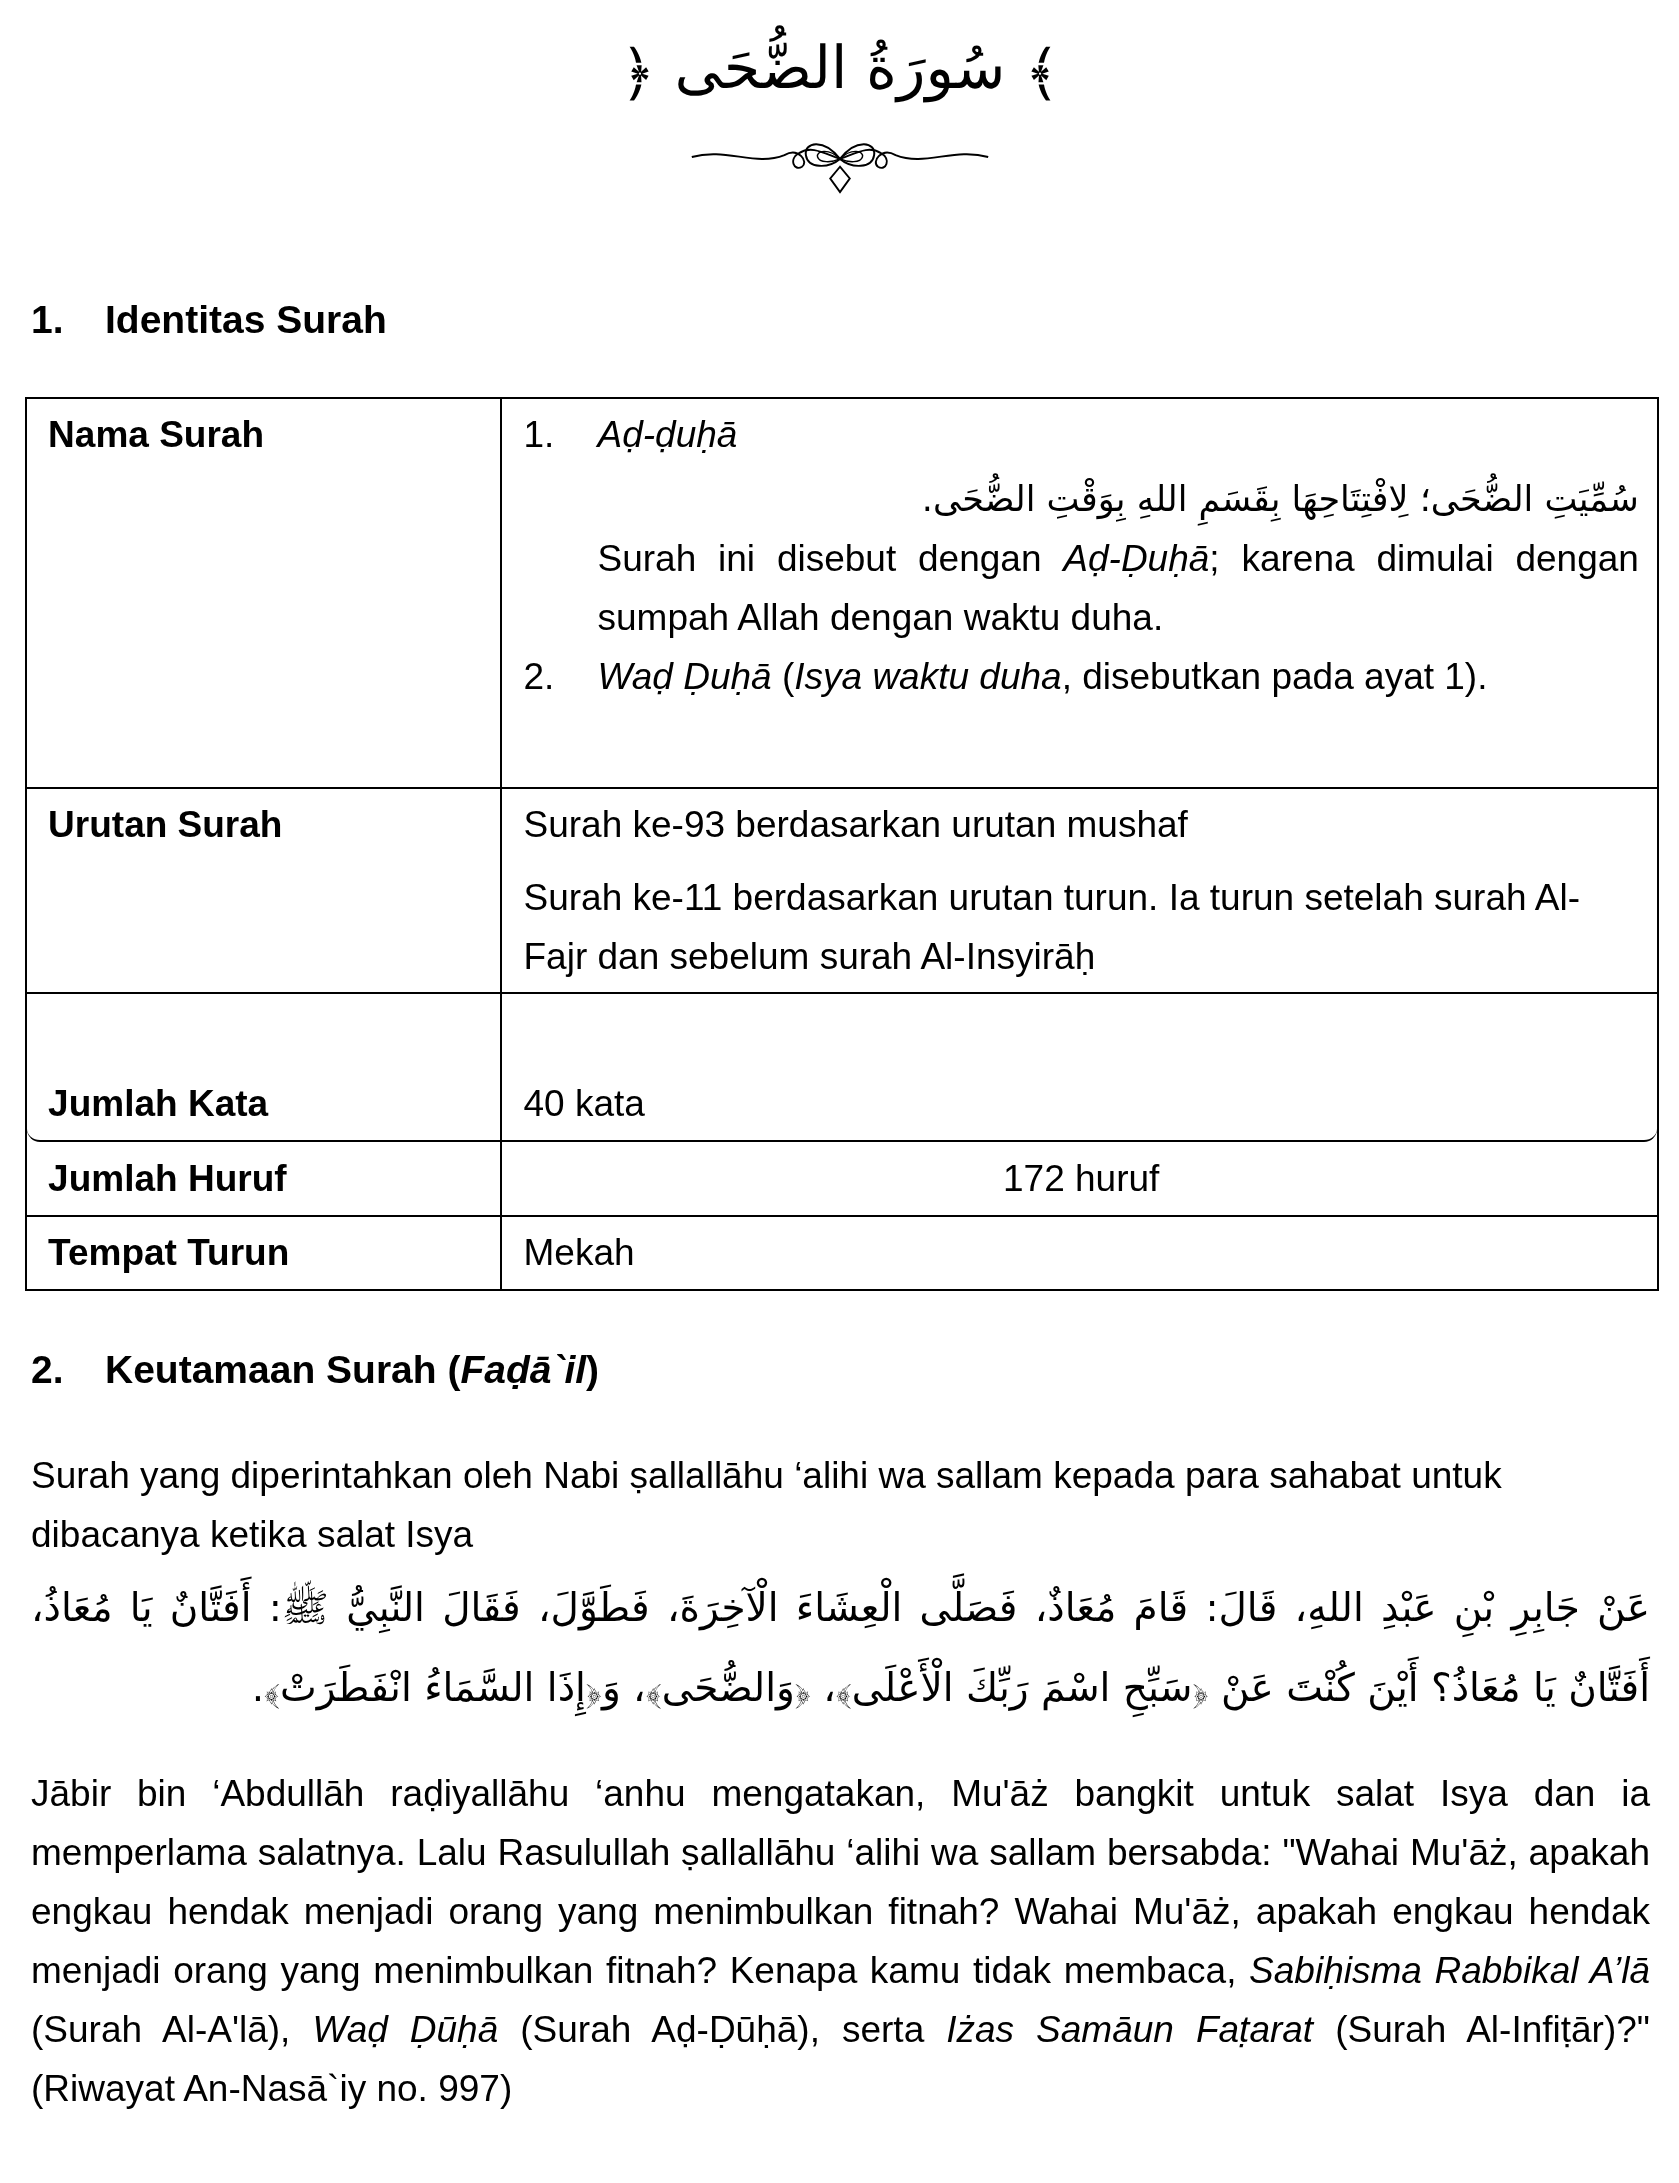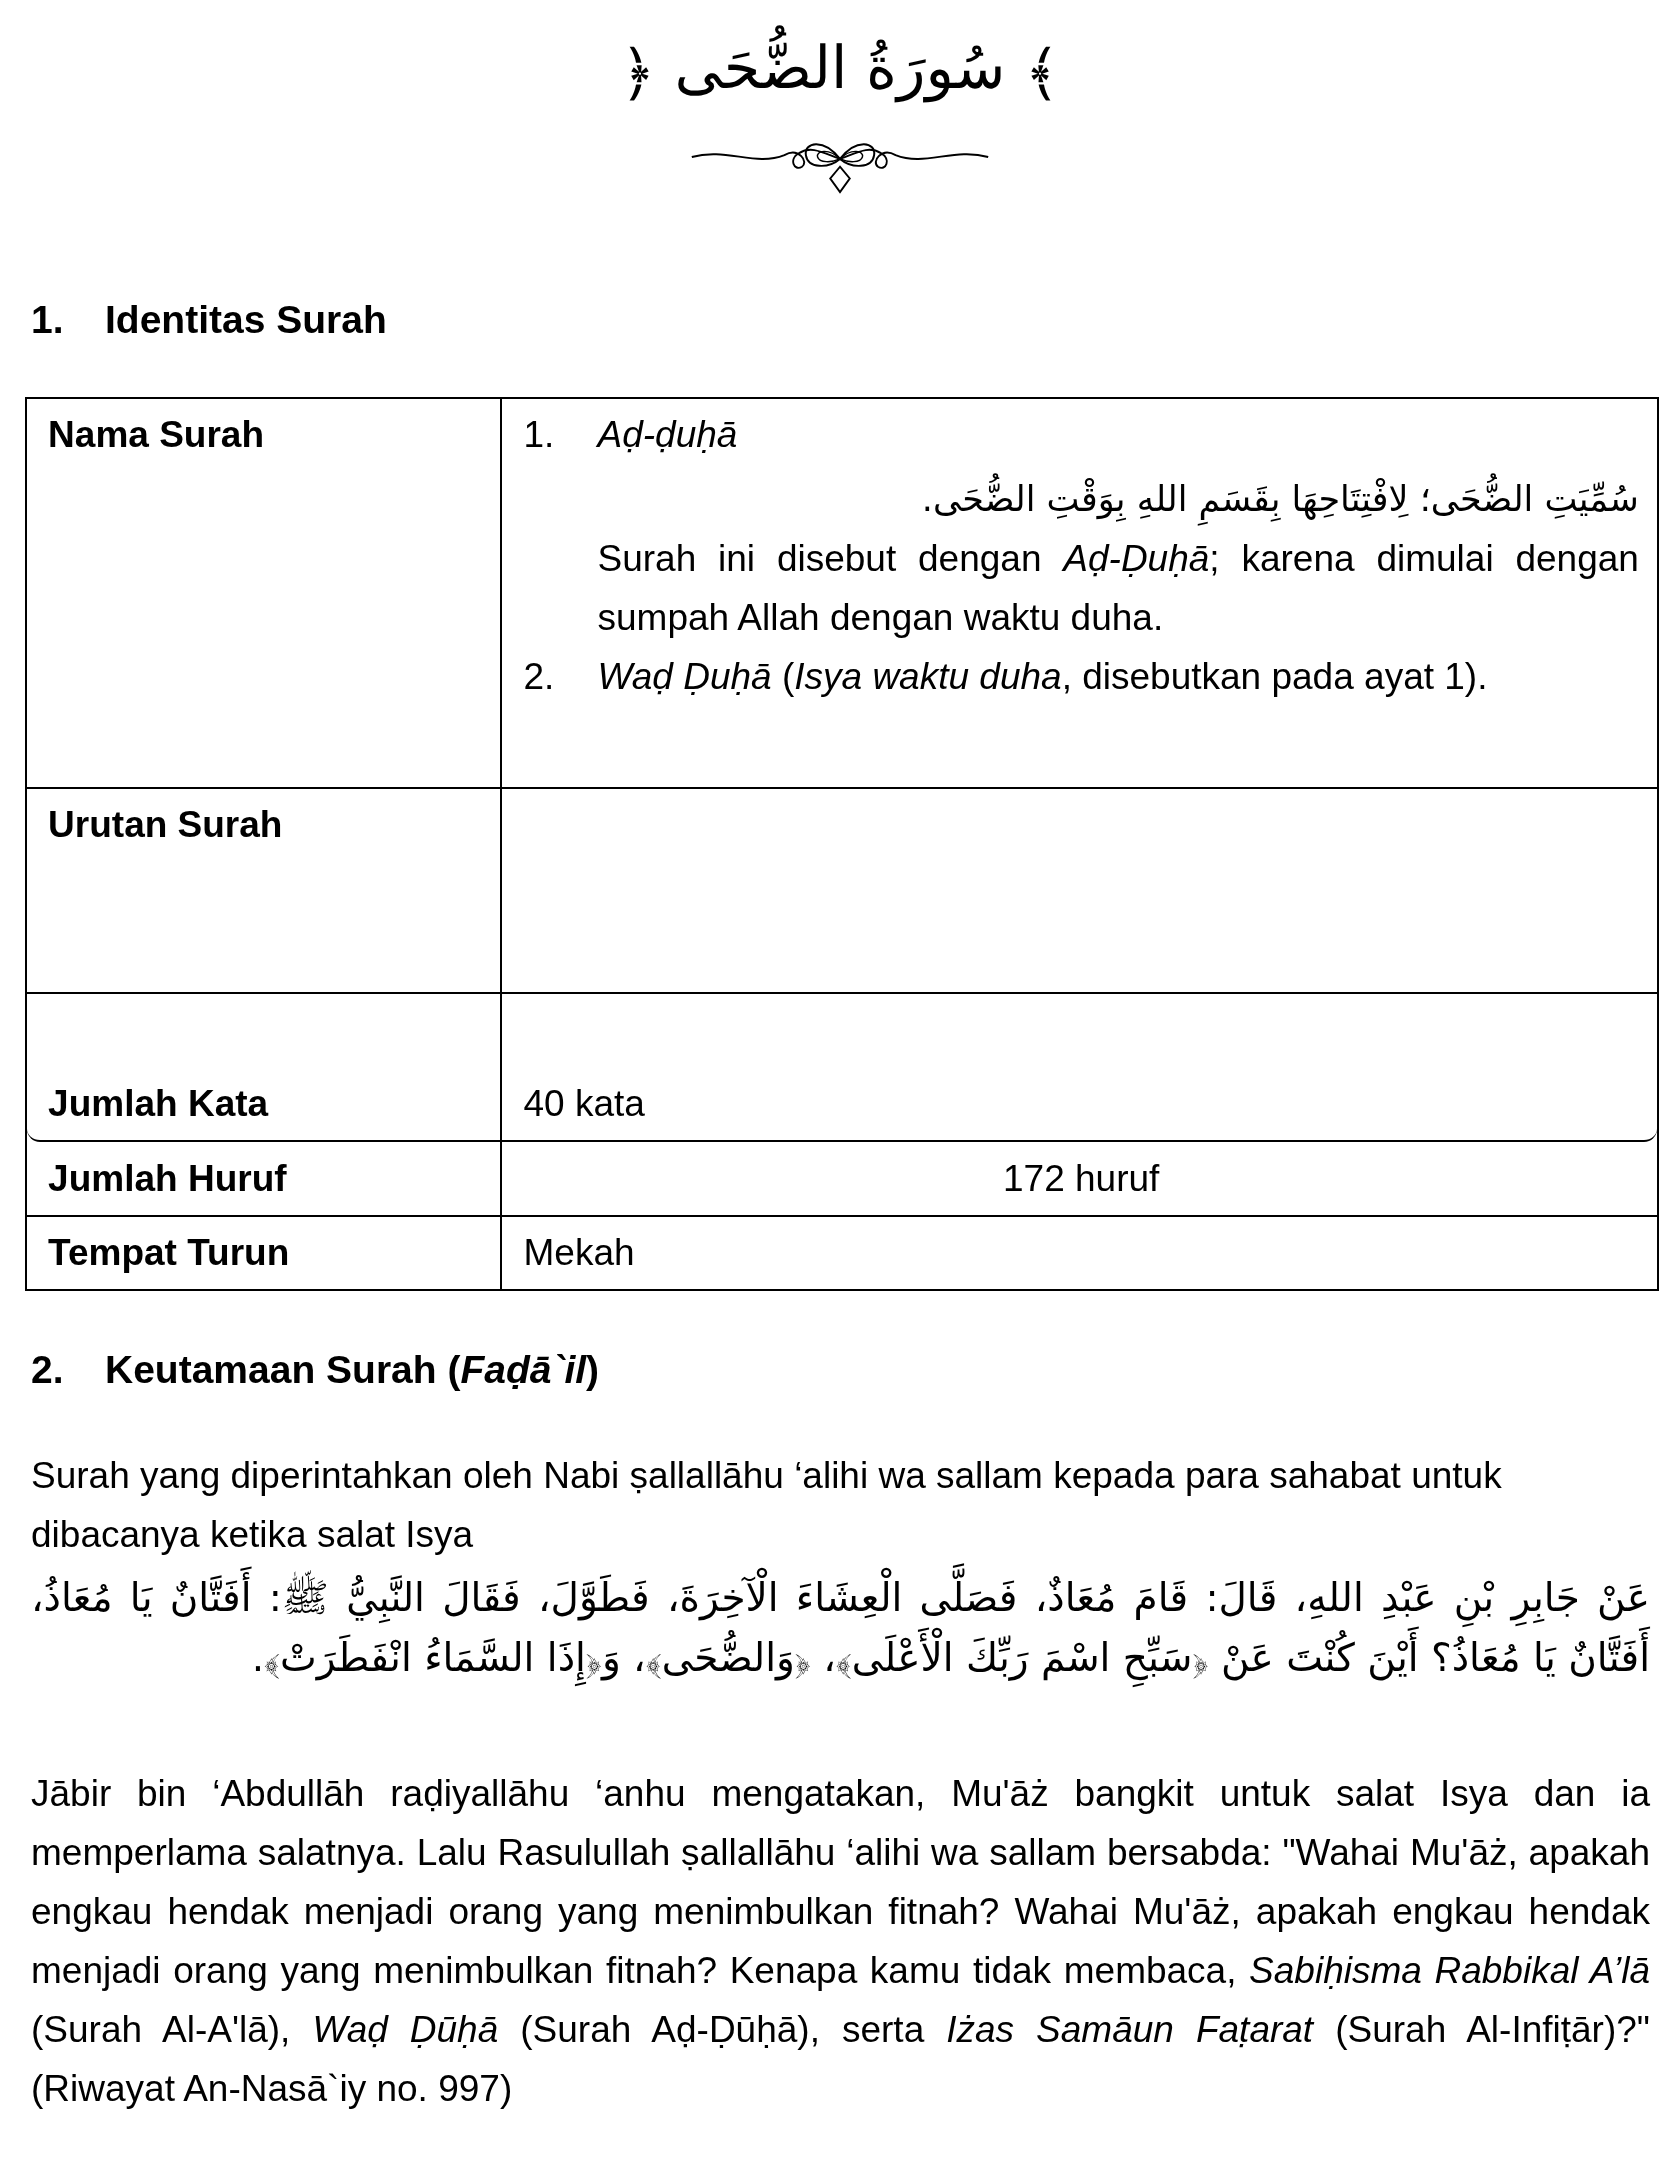--- a/index.html
+++ b/index.html
@@ -30,21 +30,21 @@
   .cell-value { position:absolute; left:497px; right:17.6px; top:5.9px; font-size:37px; line-height:59px; }
   #col-divider { position:absolute; left:473px; top:0; bottom:0; width:2px; background:#000; }
 
   .list-num { display:inline-block; width:74px; }
   .indent { padding-left:74px; }
   .justify { text-align:justify; text-align-last:left; }
   .ar-line { text-align:right; font-size:35px; line-height:71px; }
 
   
   .para { left:31px; width:1619px; font-size:37px; line-height:59px; }
-  .hadith-ar { left:31px; width:1619px; font-size:39px; line-height:60px; text-align:justify; text-align-last:right; }
+  .hadith-ar { left:31px; width:1619px; font-size:39px; line-height:80px; text-align:justify; text-align-last:right; }
 </style>
 </head>
 <body>
 
 <div class="abs" id="title-wrap">
   <div id="surah-title">
     <span class="bracket">﴾</span>
     <span>سُورَةُ الضُّحَى</span>
     <span class="bracket">﴿</span>
   </div>
@@ -74,20 +74,24 @@
       <div class="indent justify" style="margin-top:-5.9px;"><span>Surah ini disebut dengan </span><span class="it">Aḍ-Ḍuḥā</span><span>; karena dimulai dengan sumpah Allah dengan waktu duha.</span></div>
       <div style="display:flex;">
         <span class="list-num" style="flex:none;">2.</span>
         <span class="justify" style="flex:1;"><span class="it">Waḍ Ḍuḥā</span><span> (</span><span class="it">Isya waktu duha</span><span>, disebutkan pada ayat 1).</span></span>
       </div>
     </div>
   </div>
 
   <div class="row" style="top:390px;height:205px;">
     <div class="cell-label">Urutan Surah</div>
+    <div class="cell-value">
+      <div>Surah ke-93 berdasarkan urutan mushaf</div>
+      <div style="margin-top:13.7px;">Surah ke-11 berdasarkan urutan turun. Ia turun setelah surah Al-Fajr dan sebelum surah Al-Insyirāḥ</div>
+    </div>
   </div>
 
 
   <div class="row" style="top:669px;height:74px;border-radius:13px;">
     <div class="cell-label">Jumlah Kata</div>
     <div class="cell-value">40 kata</div>
   </div>
 
   <div class="row" style="top:744px;height:74px;text-align:center;">
     <div class="cell-label">Jumlah Huruf</div>

